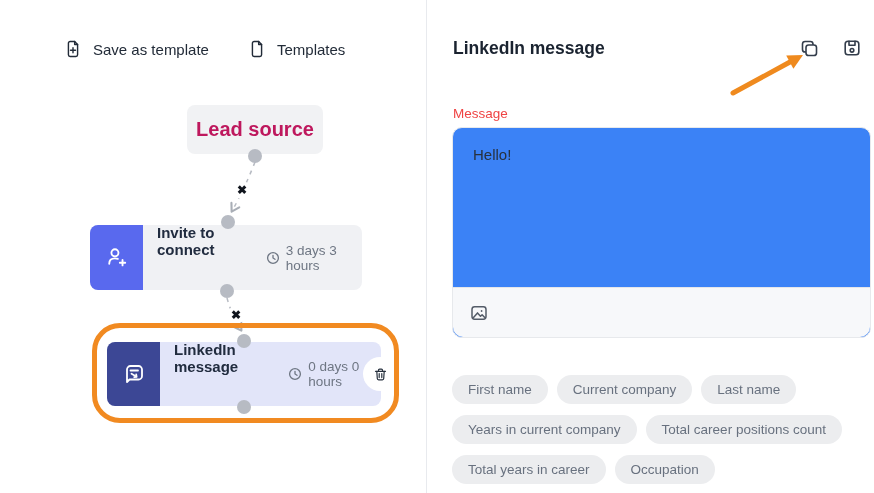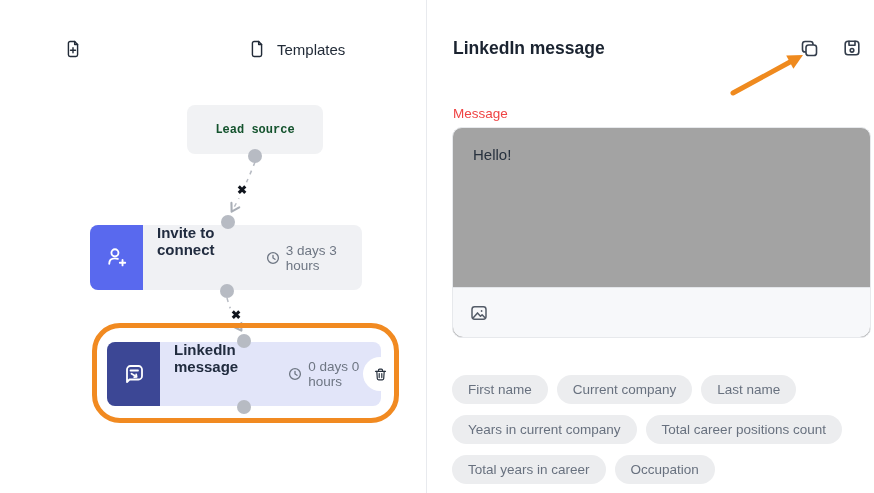--- a/index.html
+++ b/index.html
@@ -10,37 +10,37 @@
           cursor:pointer;background:none;border:none;padding:0;font-family:inherit;}
   .tl-btn .lbl{font-size:15px;font-weight:500;color:#222b38;white-space:nowrap;}
   .tl-btn svg{display:block;}
   
   .node{position:absolute;display:flex;align-items:stretch;border-radius:8px;overflow:hidden;z-index:2;}
   .node-simple{background:#f1f2f4;justify-content:center;align-items:center;}
   .node-icon{width:53px;flex:0 0 53px;display:flex;align-items:center;justify-content:center;}
   .node-body{flex:1;display:flex;flex-direction:row;justify-content:center;padding-left:14px;gap:3px;}
   .node-title{font-size:15px;font-weight:600;color:#212c3f;line-height:1.1;}
   .node-meta{display:flex;align-items:center;gap:6px;font-size:13.5px;color:#6e7683;}
-  .lead-label{font-size:12px;font-weight:600;color:#14532d;font-family:Liberation Mono, monospace;}
+  .lead-label{font-size:20px;font-weight:600;color:#be185d;}
   .trash-wrap{position:absolute;right:-16px;top:15px;width:34px;height:34px;border-radius:50%;
               background:#ffffff;display:flex;align-items:center;justify-content:center;z-index:3;cursor:pointer;}
   .ring{position:absolute;left:92px;top:323px;width:307px;height:100px;border:5px solid #F18A21;
         border-radius:28px;box-sizing:border-box;z-index:5;pointer-events:none;}
   .conn-x{position:absolute;width:18px;height:18px;border-radius:50%;background:#fff;z-index:4;
           display:flex;align-items:center;justify-content:center;font-size:12px;font-weight:900;
           color:#10151d;cursor:pointer;line-height:1;}
   .svg-layer{position:absolute;left:0;top:0;z-index:1;}
   .svg-dots{position:absolute;left:0;top:0;z-index:3;pointer-events:none;}
   
   .divider{position:absolute;left:426px;top:0;width:1px;height:493px;background:#e8eaee;}
   .panel-title{position:absolute;left:453px;top:38px;font-size:17.5px;font-weight:700;color:#1a2330;}
   .icon-btn{position:absolute;top:36px;width:24px;height:24px;background:none;border:none;padding:0;
             cursor:pointer;display:flex;align-items:center;justify-content:center;}
   .msg-label{position:absolute;left:453px;top:106px;font-size:13.5px;color:#ef4444;}
-  .msg-box{position:absolute;left:452px;top:127px;width:419px;height:211px;background:#a3a3a3;
+  .msg-box{position:absolute;left:452px;top:127px;width:419px;height:211px;background:#3b82f6;
            border:1px solid #e7e9ec;border-radius:10px;box-sizing:border-box;cursor:text;text-decoration:underline;}
   .msg-text{position:absolute;left:20px;top:17px;right:16px;font-size:15px;color:#27313e;line-height:1.35;
             white-space:pre-wrap;}
   .msg-toolbar{position:absolute;left:0;right:0;bottom:0;height:50px;border-top:1px solid #e4e6ea;
                background:#f7f8fa;border-radius:0 0 10px 10px;display:flex;align-items:center;padding-left:16px;box-sizing:border-box;}
   .img-btn{background:none;border:none;padding:0;cursor:pointer;display:flex;}
   .chip-row{position:absolute;left:452px;display:flex;gap:9px;}
   .chip{height:29px;display:flex;align-items:center;padding:0 16px;background:#ecedef;border-radius:15px;
         font-size:13.5px;color:#68717f;white-space:nowrap;cursor:pointer;border:none;font-family:inherit;}
   .arrow-layer{position:absolute;left:700px;top:40px;z-index:6;pointer-events:none;}
@@ -53,20 +53,21 @@
   <div>
 
     <button class="tl-btn" style="left:63px;">
       <span>
         <svg width="20" height="20" viewBox="0 0 24 24" fill="none" stroke="#222b38" stroke-width="1.7" stroke-linecap="round" stroke-linejoin="round">
           <path d="M14 3H8.5C7.4 3 6.5 3.9 6.5 5v14c0 1.1.9 2 2 2h7c1.1 0 2-.9 2-2V6.5z"></path>
           <path d="M14 3v3.5h3.5"></path>
           <path d="M12 10.5v6M9 13.5h6"></path>
         </svg>
       </span>
+      <span class="lbl">Save as template</span>
     </button>
 
     <button class="tl-btn" style="left:247px;">
       <span>
         <svg width="20" height="20" viewBox="0 0 24 24" fill="none" stroke="#222b38" stroke-width="1.7" stroke-linecap="round" stroke-linejoin="round">
           <path d="M14 3H8.5C7.4 3 6.5 3.9 6.5 5v14c0 1.1.9 2 2 2h7c1.1 0 2-.9 2-2V6.5z"></path>
           <path d="M14 3v3.5h3.5"></path>
         </svg>
       </span>
       <span class="lbl">Templates</span>

